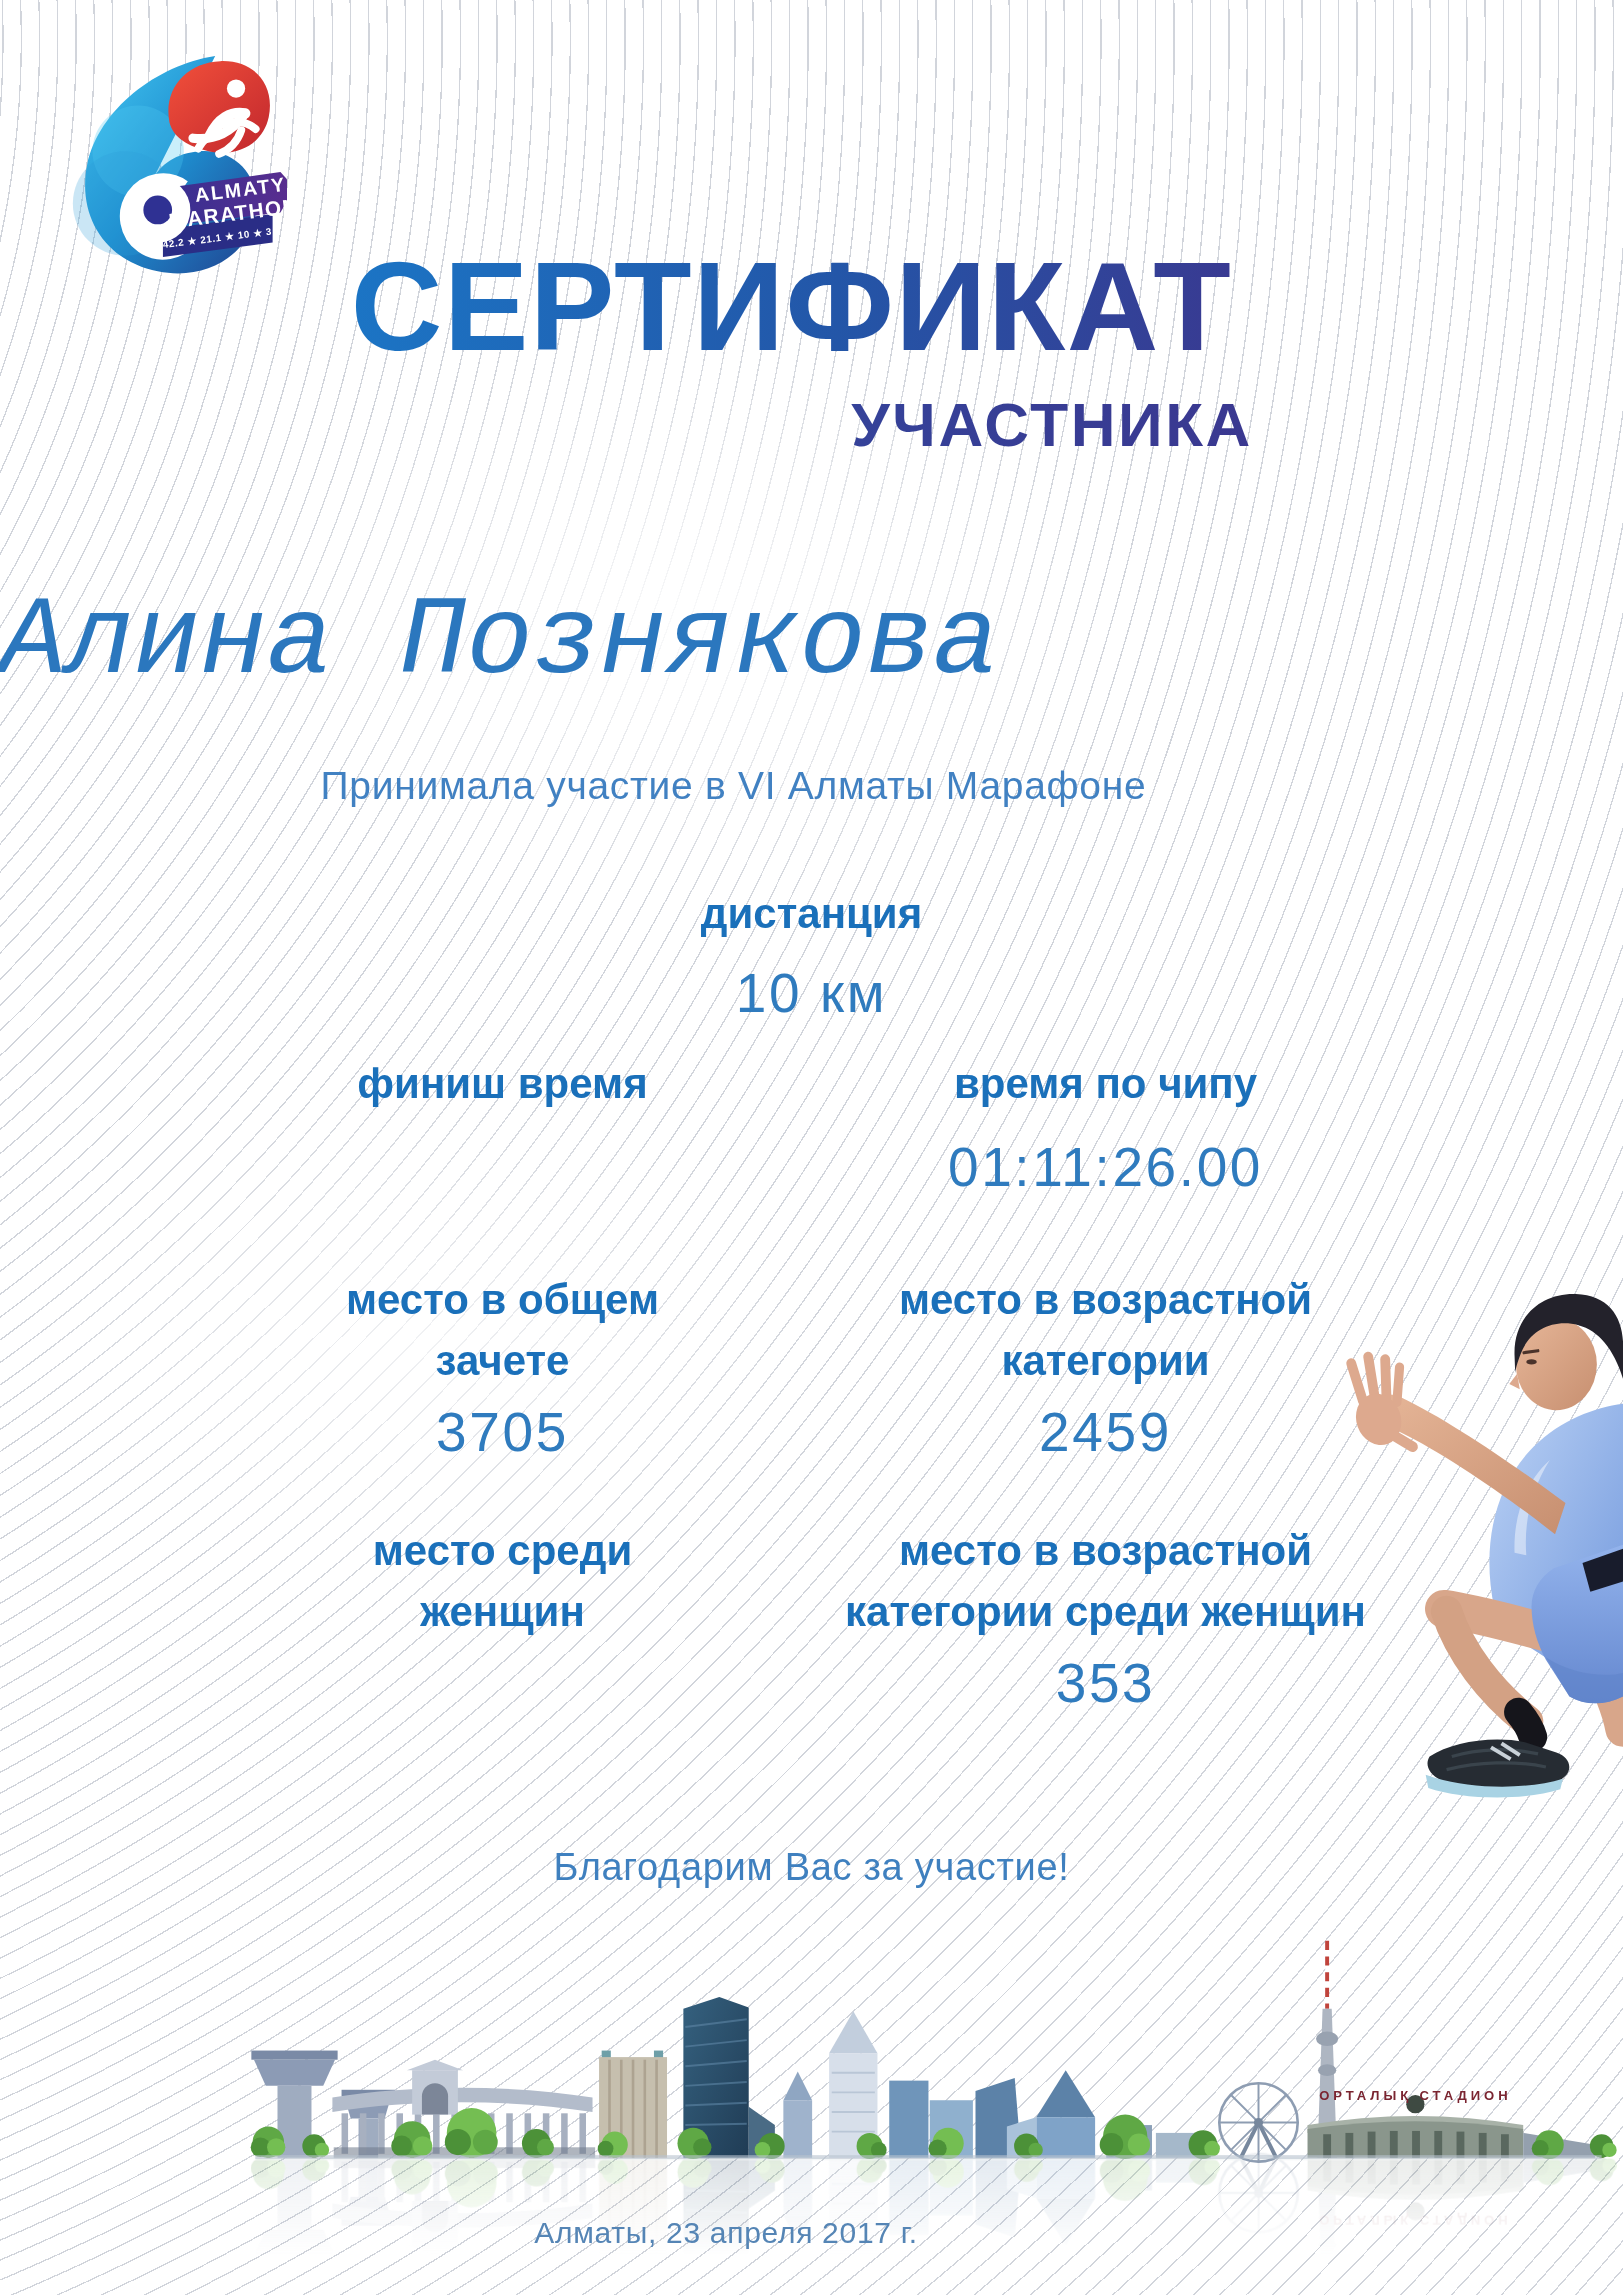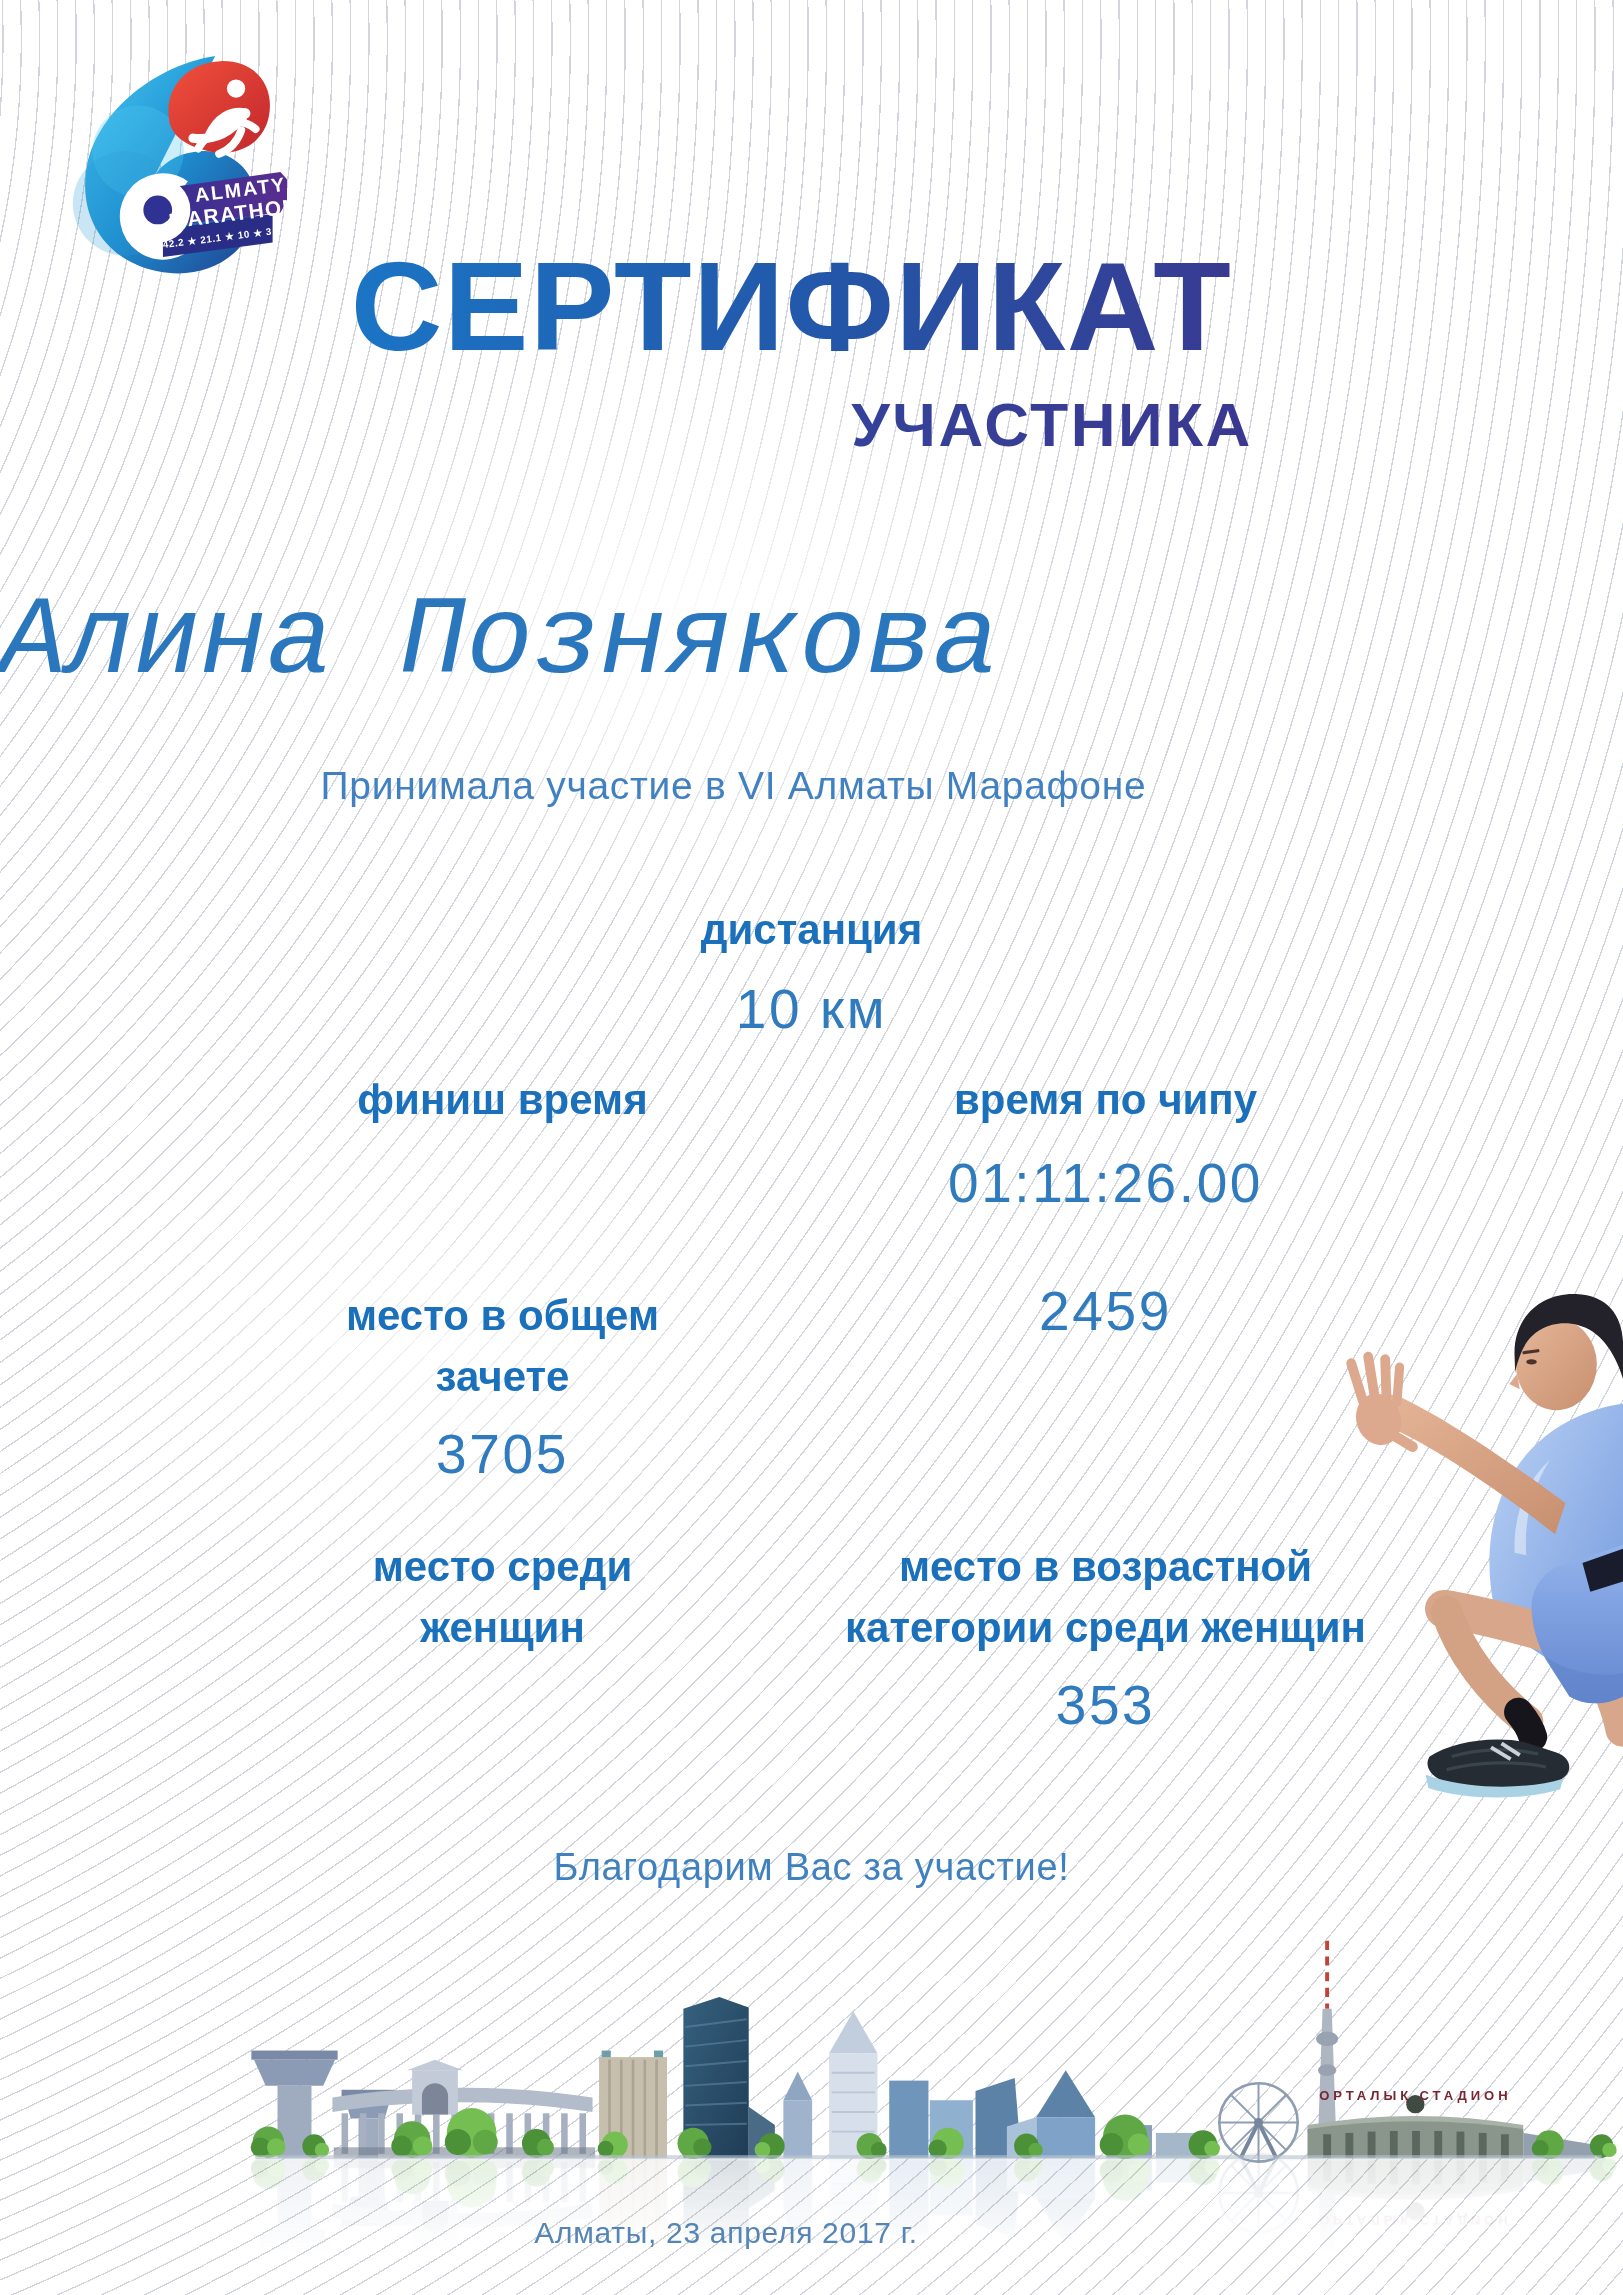--- a/index.html
+++ b/index.html
@@ -34,21 +34,21 @@
   .name{
     left:0;top:576px;width:1623px;text-align:left;line-height:1.2;
     font-family:Liberation Mono, monospace;font-style:italic;
     font-size:111px;color:#2B77BE;z-index:2;
   }
   .participation{
     left:0;top:764px;width:1467px;text-align:center;
     font-size:39px;font-weight:300;letter-spacing:0.7px;color:#4181C2;z-index:2;
   }
   
-  .block-label{font-size:42px;font-weight:bold;color:#1A70BA;line-height:1.45;margin:16px auto;}
+  .block-label{font-size:42px;font-weight:bold;color:#1A70BA;line-height:1.45;margin:0 auto;}
   .block-value{font-size:55px;font-weight:200;color:#2F7BBE;letter-spacing:2.6px;line-height:1.1;}
   .centerblock{left:0;width:1623px;text-align:center;z-index:2;}
   .distance{top:884px;}
   .distance .block-value{margin-top:18.3px;}
   .stat-col{position:absolute;text-align:center;z-index:2;}
   .col-l{left:208px;width:589px;}
   .col-r{left:811px;width:589px;}
   .row-1{top:1054px;}
   .row-2{top:1270px;}
   .row-3{top:1521px;}
@@ -138,20 +138,21 @@
   </div>
   <div class="stat-col col-r row-1">
     <div class="block-label">время по чипу</div>
     <div class="block-value">01:11:26.00</div>
   </div>
   <div class="stat-col col-l row-2">
     <div class="block-label wrap-560">место в общем зачете</div>
     <div class="block-value">3705</div>
   </div>
   <div class="stat-col col-r row-2">
+    <div class="block-label wrap-760">место в возрастной категории</div>
     <div class="block-value">2459</div>
   </div>
   <div class="stat-col col-l row-3">
     <div class="block-label wrap-430">место среди женщин</div>
   </div>
   <div class="stat-col col-r row-3">
     <div class="block-label wrap-800">место в возрастной категории среди женщин</div>
     <div class="block-value">353</div>
   </div>
 

